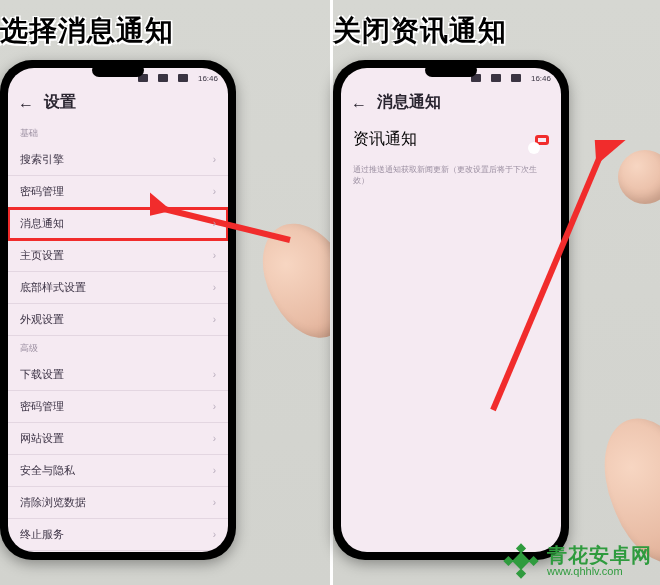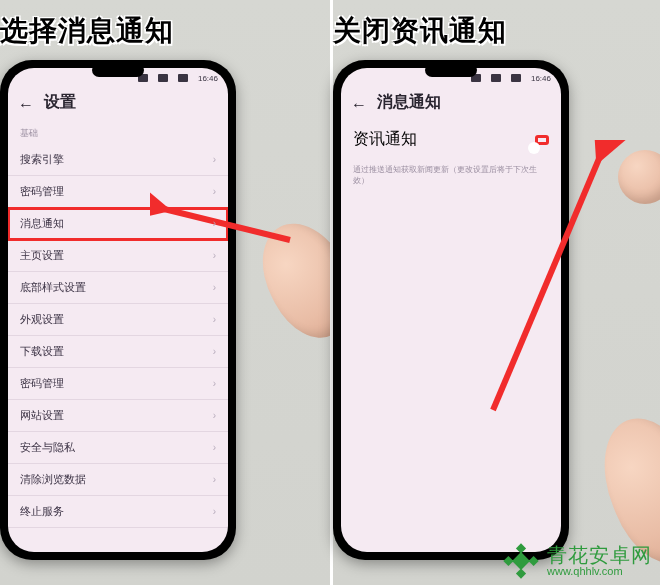--- a/index.html
+++ b/index.html
@@ -177,21 +177,21 @@
     background: rgba(255,255,255,.0);
   }
   .wm-logo {
     width: 36px; height: 36px;
     position: relative;
   }
   .wm-logo svg { width:100%; height:100%; }
   .wm-text {
     display:flex; flex-direction:column; line-height:1.05;
   }
-  .wm-cn { font-size: 20px; font-weight: 400; color: #2f9b3e; letter-spacing:1px;}
+  .wm-cn { font-size: 20px; font-weight: 700; color: #2f9b3e; letter-spacing:1px;}
   .wm-url { font-size: 11px; color: #2f9b3e; }
 </style>
 </head>
 <body>
 
 <div class="panels">
 
   <div class="panel">
     <div class="panel-title">选择消息通知</div>
 
@@ -233,20 +233,21 @@
           </div>
           <div class="row">
             <span class="row-label">底部样式设置</span>
             <span class="chev">›</span>
           </div>
           <div class="row">
             <span class="row-label">外观设置</span>
             <span class="chev">›</span>
           </div>
 
+          <div class="section-label">高级</div>
 
           <div class="row">
             <span class="row-label">下载设置</span>
             <span class="chev">›</span>
           </div>
           <div class="row">
             <span class="row-label">密码管理</span>
             <span class="chev">›</span>
           </div>
           <div class="row">

